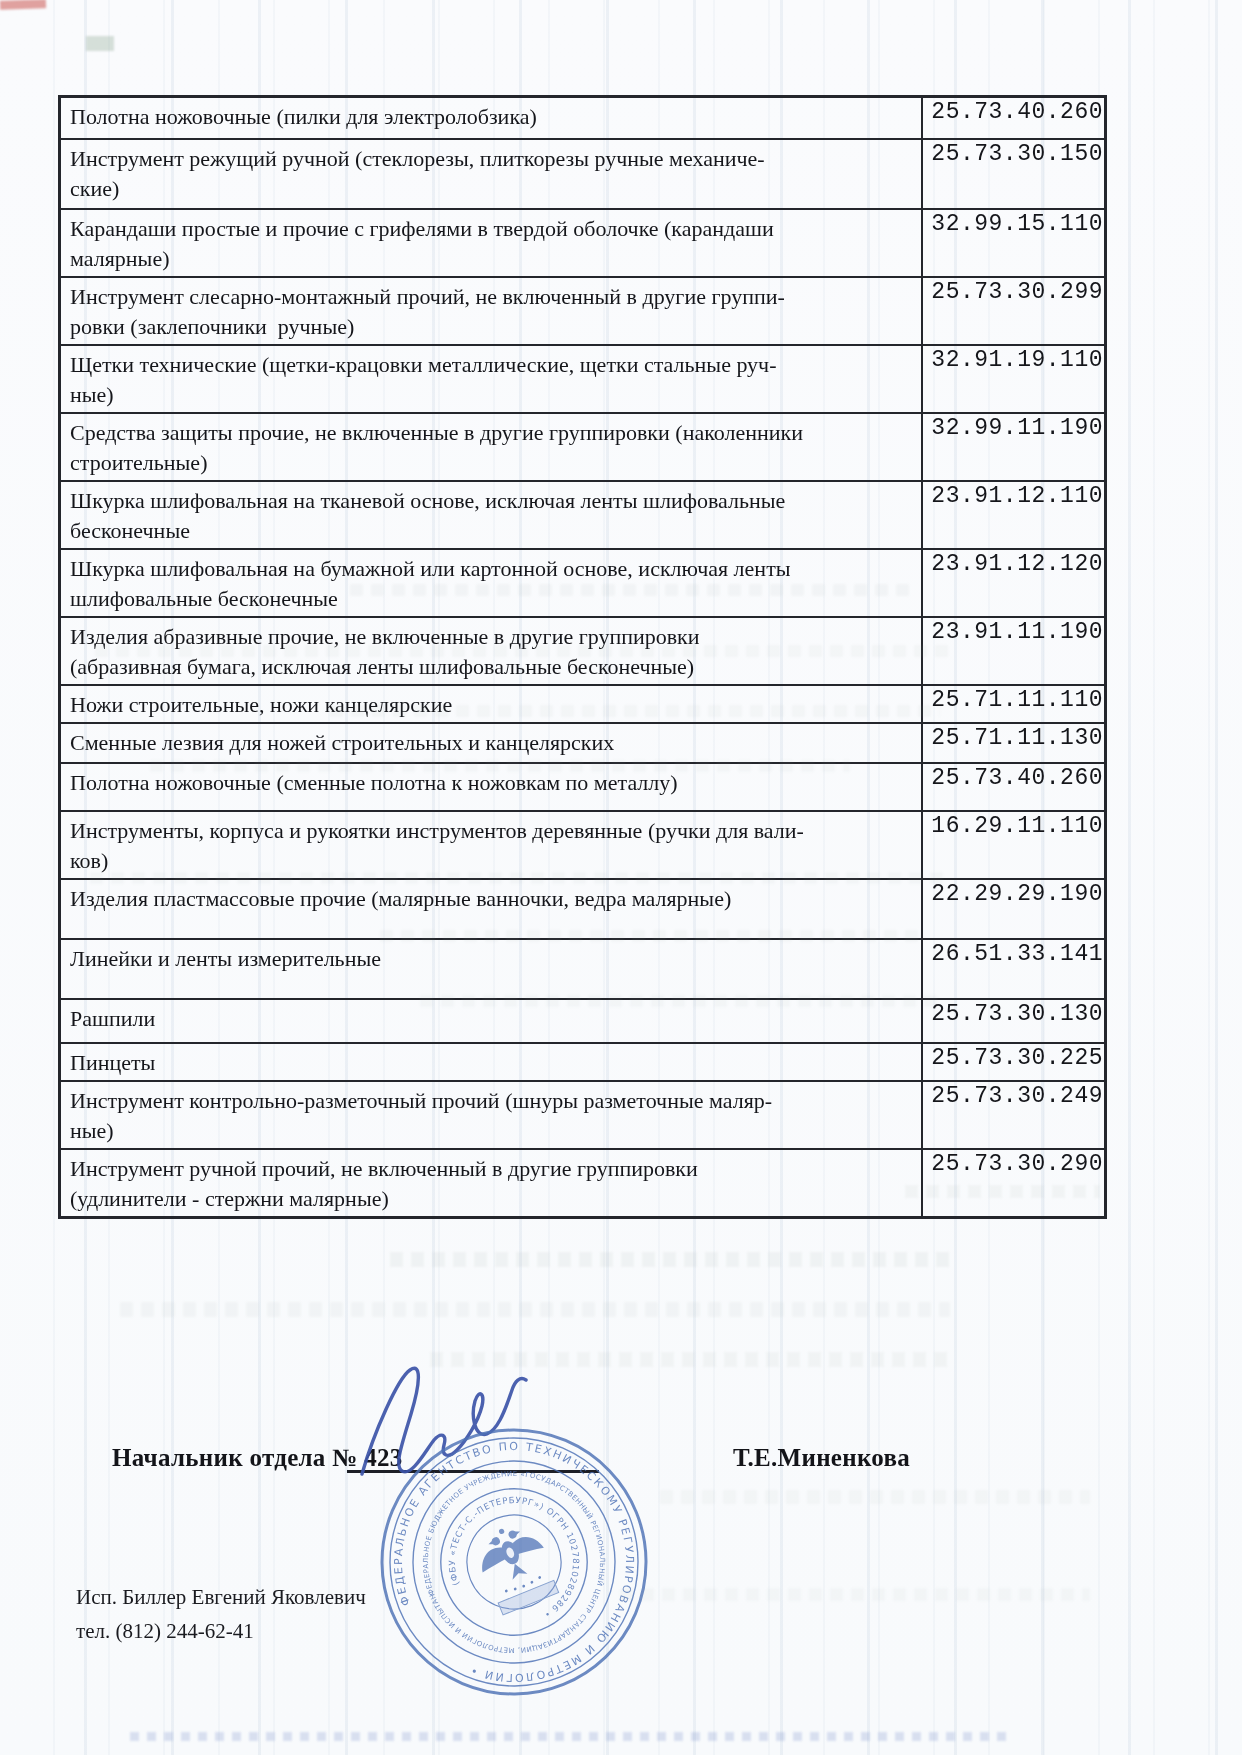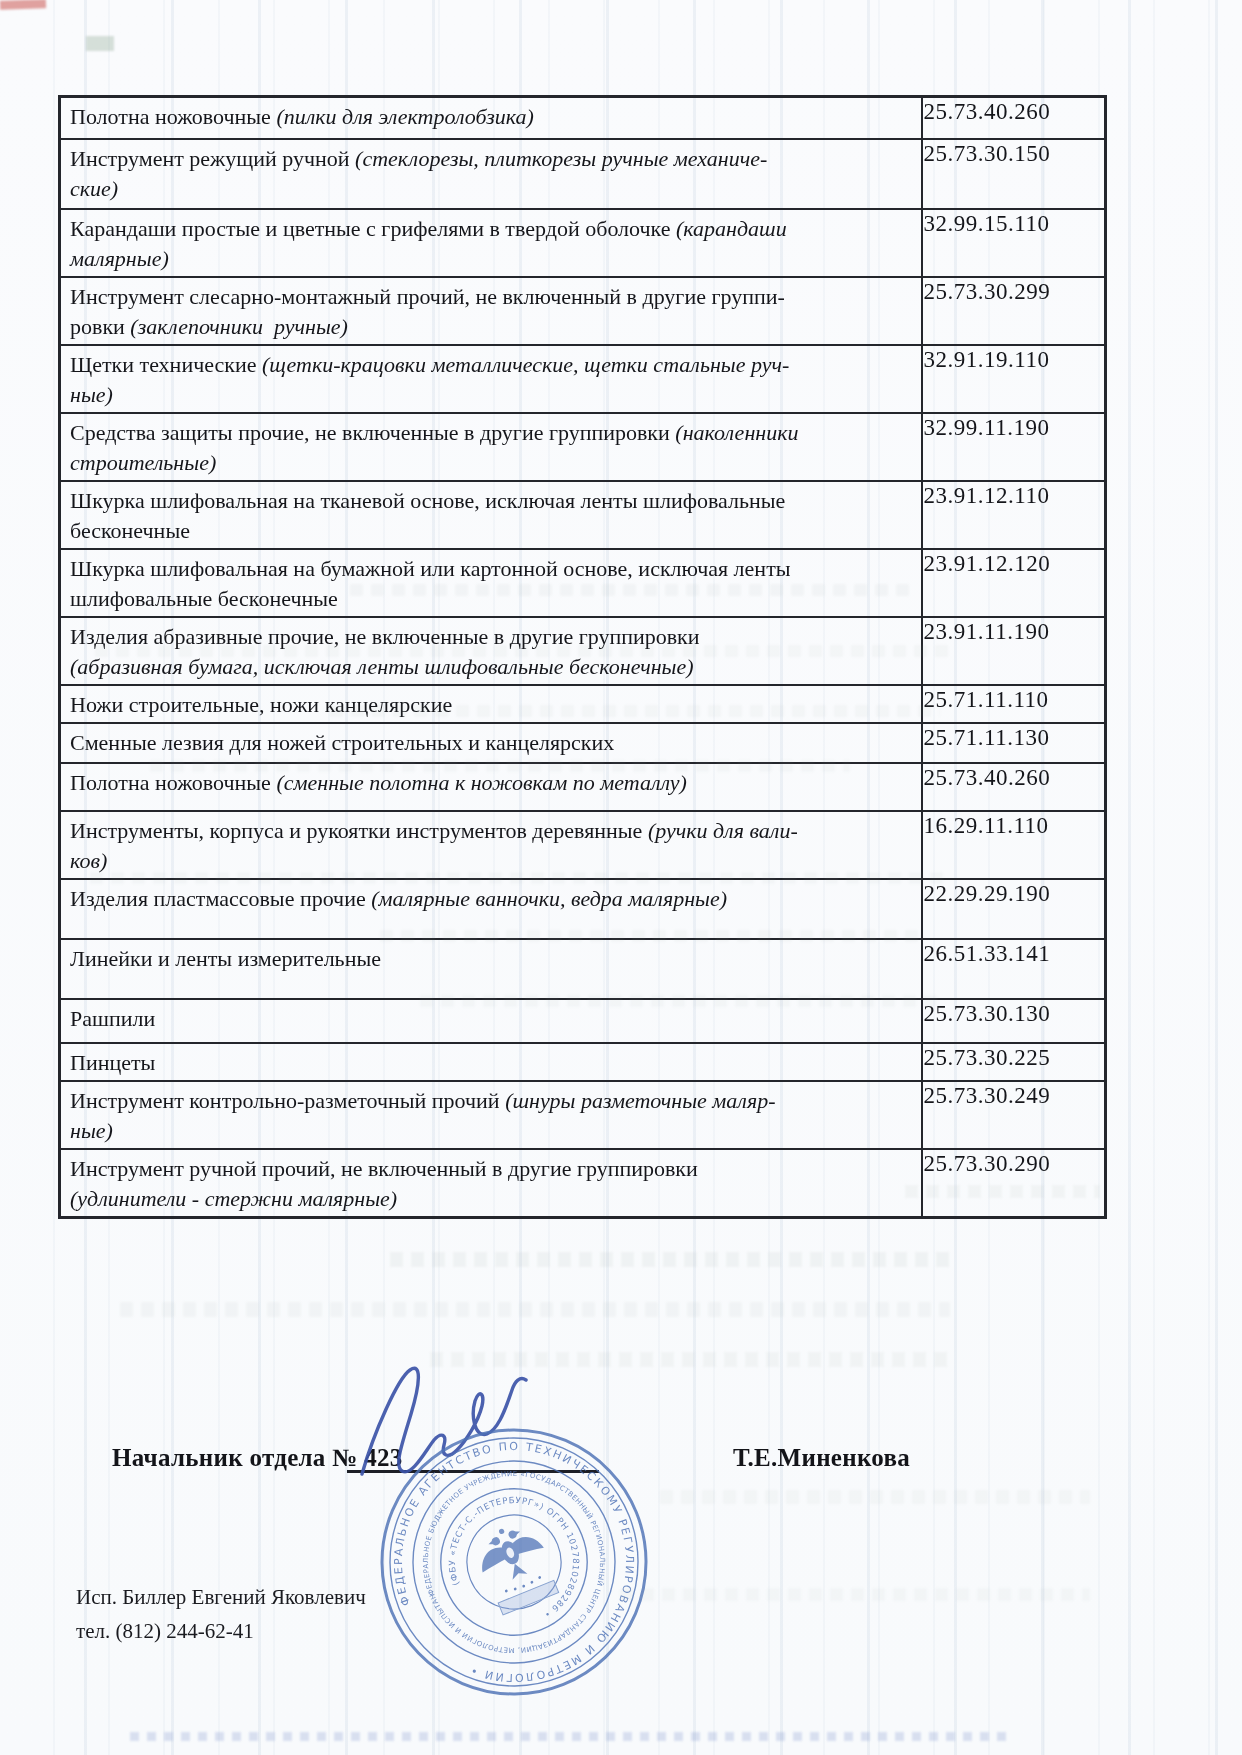--- a/index.html
+++ b/index.html
@@ -21,24 +21,24 @@
     border:2px solid #24262c;
     color:#15161b;
     vertical-align:top;
     overflow:hidden;
   }
   td.desc{
     padding:4px 8px 2px 9px;
     font-size:22px;line-height:30px;
     white-space:pre-wrap;
   }
-  td.desc .it{font-style:italic;}
+  td.desc .it{}
   td.code{
-    text-align:left;vertical-align:middle;
-    font-size:23px;letter-spacing:.5px;
+    text-align:right;vertical-align:middle;
+    font-size:23px;letter-spacing:.5px;font-family:Liberation Mono, monospace;
   }
   
   .sig-label,.sig-name{
     position:absolute;font-weight:bold;font-size:25px;color:#131419;letter-spacing:.3px;
   }
   .sig-label{left:112px;top:1444px;}
   .sig-name{left:733px;top:1444px;}
   .sig-underline{
     position:absolute;left:347px;top:1470px;width:252px;height:3px;background:#1d1f26;
   }
@@ -77,21 +77,21 @@
         <tr style="height: 42px;">
           <td class="desc"><span>Полотна ножовочные </span><span class="it">(пилки для электролобзика)</span></td>
           <td class="code">25.73.40.260</td>
         </tr>
         <tr style="height: 70px;">
           <td class="desc"><span>Инструмент режущий ручной </span><span class="it">(стеклорезы, плиткорезы ручные механиче-
 ские)</span></td>
           <td class="code">25.73.30.150</td>
         </tr>
         <tr style="height: 64px;">
-          <td class="desc"><span>Карандаши простые и цветные с грифелями в твердой оболочке </span><span class="it">(карандаши
+          <td class="desc"><span>Карандаши простые и прочие с грифелями в твердой оболочке </span><span class="it">(карандаши
 малярные)</span></td>
           <td class="code">32.99.15.110</td>
         </tr>
         <tr style="height: 64px;">
           <td class="desc"><span>Инструмент слесарно-монтажный прочий, не включенный в другие группи-
 ровки </span><span class="it">(заклепочники  ручные)</span></td>
           <td class="code">25.73.30.299</td>
         </tr>
         <tr style="height: 64px;">
           <td class="desc"><span>Щетки технические </span><span class="it">(щетки-крацовки металлические, щетки стальные руч-

